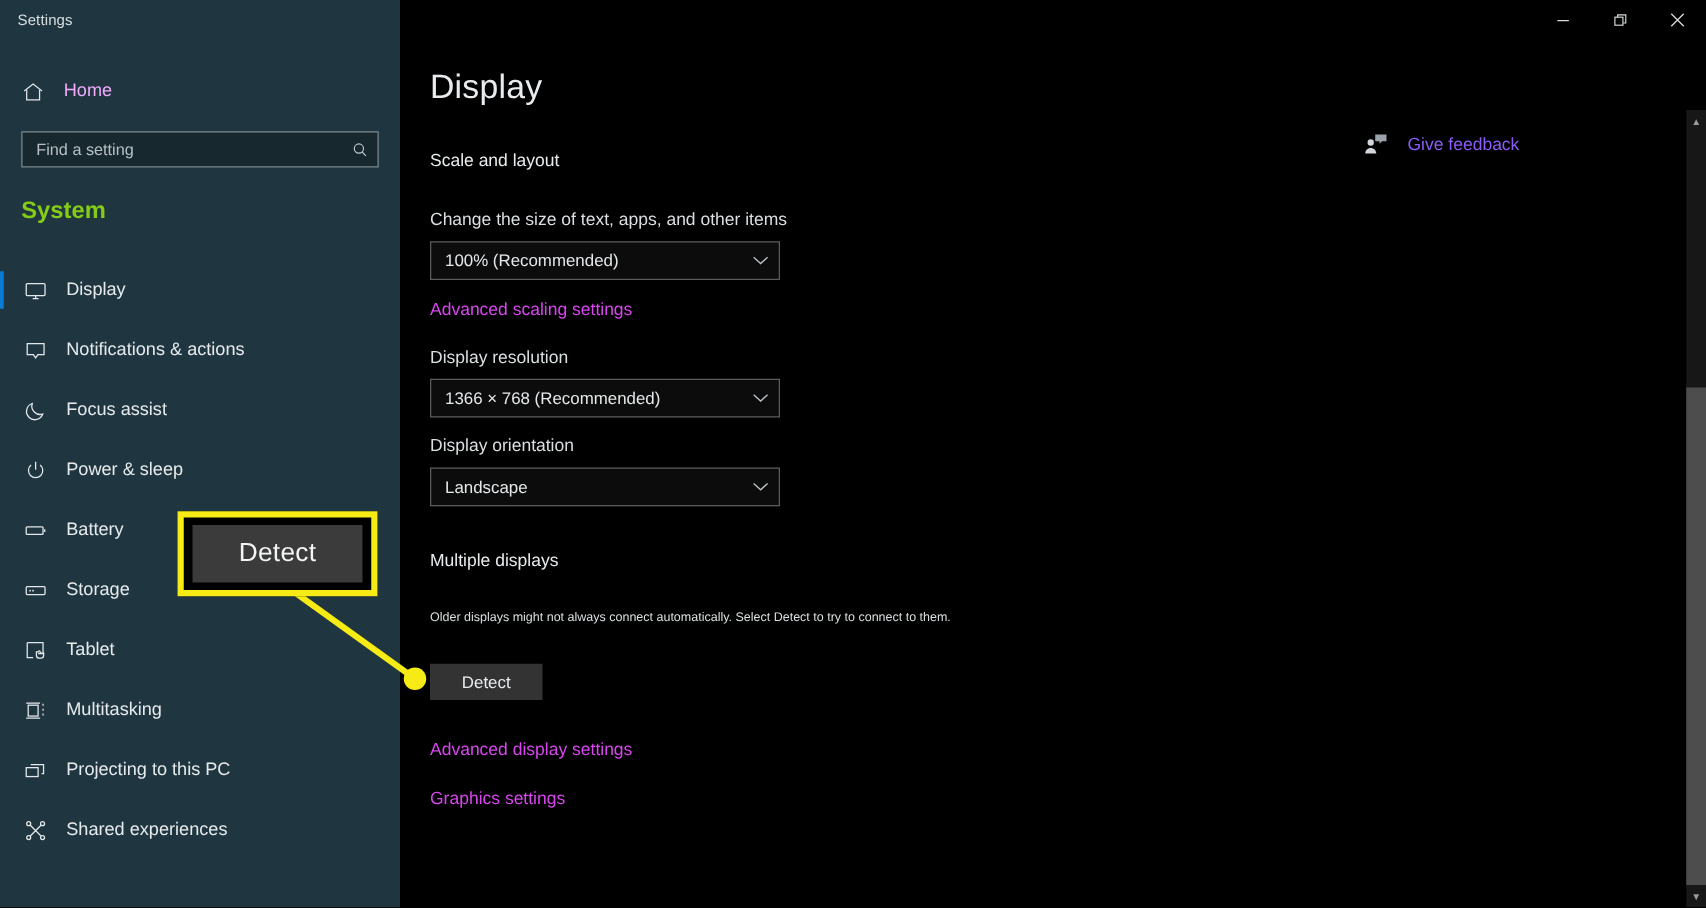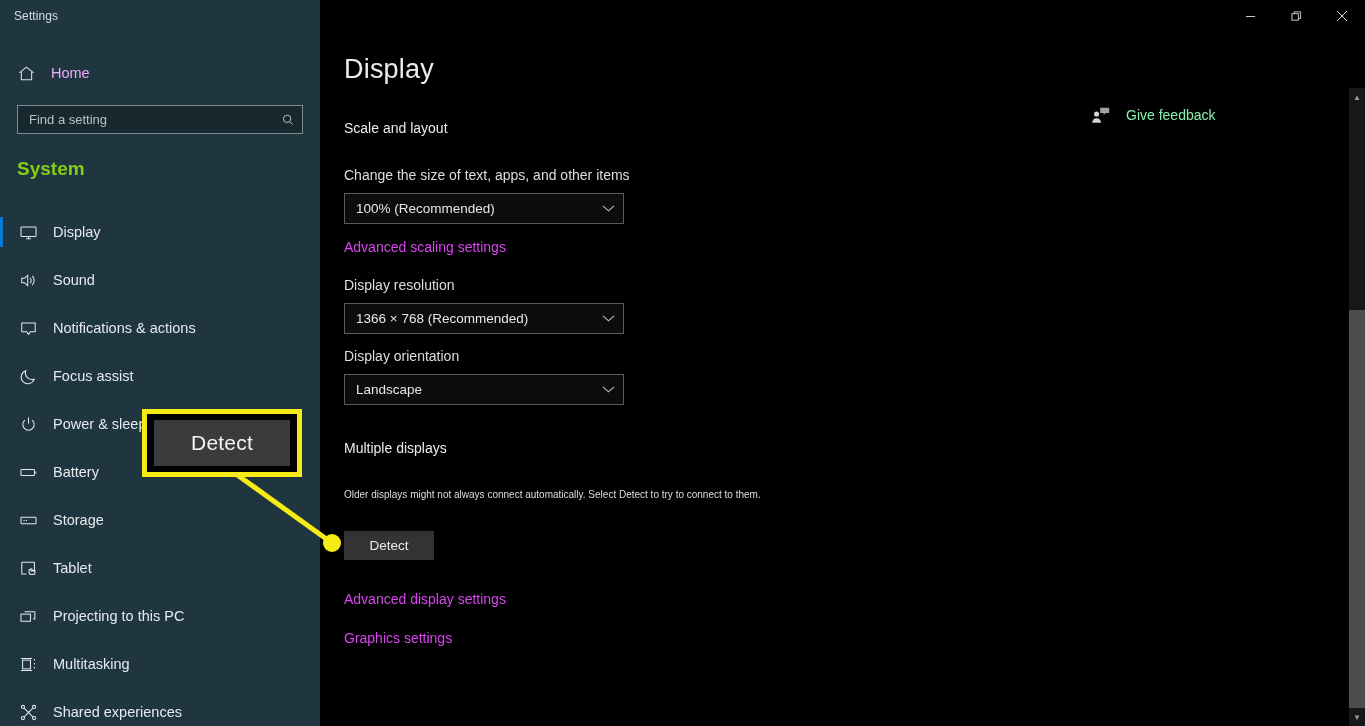--- a/index.html
+++ b/index.html
@@ -139,21 +139,21 @@
   #feedback-link {
     position: absolute;
     left: 770px; top: 104px;
     display: flex; align-items: center;
     cursor: default;
   }
   #feedback-link .fb-ico { width: 22px; height: 22px; display:flex; align-items:center; justify-content:center;}
   #feedback-link .fb-lbl {
     margin-left: 14px;
     font-size: 14px;
-    color: #86efac;
+    color: #8b5cf6;
   }
 
   .section-head {
     position: absolute;
     left: 24px;
     font-size: 14px;
     font-weight: 300;
     color: #e9ecee;
   }
   .field-label {
@@ -294,30 +294,20 @@
       <div class="nav-item selected">
         <span class="nav-ico">
           <svg width="19" height="19" viewBox="0 0 24 24" fill="none" stroke="#e3e8ea" stroke-width="1.3">
             <rect x="2.5" y="5" width="19" height="12" rx="1"></rect>
               <path d="M9 20h6M12 17v3"></path>
           </svg>
         </span>
         <span class="nav-lbl">Display</span>
       </div>
 
-      <div class="nav-item">
-        <span class="nav-ico">
-          <svg width="19" height="19" viewBox="0 0 24 24" fill="none" stroke="#e3e8ea" stroke-width="1.3">
-            <path d="M3.5 9.2h3.2L11 5.6v12.8L6.7 14.8H3.5z"></path>
-            <path d="M14 8.6a4.8 4.8 0 0 1 0 6.8"></path>
-              <path d="M16.7 6.2a8.2 8.2 0 0 1 0 11.6"></path>
-          </svg>
-        </span>
-        <span class="nav-lbl">Sound</span>
-      </div>
 
       <div class="nav-item">
         <span class="nav-ico">
           <svg width="19" height="19" viewBox="0 0 24 24" fill="none" stroke="#e3e8ea" stroke-width="1.3">
             <path d="M3.5 5h17v11h-6.2L12 19.4 9.7 16H3.5z"></path>
           </svg>
         </span>
         <span class="nav-lbl">Notifications &amp; actions</span>
       </div>
 
@@ -368,36 +358,36 @@
               <path d="M3.5 4v15h6"></path>
             <path d="M12.8 13.2v3.4c0 1.8 1.3 3 3 3h1.6c1.6 0 2.7-1.1 2.7-2.7v-2.3h-3.5v-1.4a1 1 0 0 0-2 0z"></path>
           </svg>
         </span>
         <span class="nav-lbl">Tablet</span>
       </div>
 
       <div class="nav-item">
         <span class="nav-ico">
           <svg width="19" height="19" viewBox="0 0 24 24" fill="none" stroke="#e3e8ea" stroke-width="1.3">
-            <rect x="2.5" y="9" width="12" height="9"></rect>
-            <path d="M7 6h13v9h-2"></path>
-          </svg>
-        </span>
-        <span class="nav-lbl">Projecting to this PC</span>
-      </div>
-
-      <div class="nav-item">
-        <span class="nav-ico">
-          <svg width="19" height="19" viewBox="0 0 24 24" fill="none" stroke="#e3e8ea" stroke-width="1.3">
             <rect x="4.5" y="6.5" width="10" height="11"></rect>
             <path d="M2.5 4.5h14M2.5 19.5h14"></path>
             <path d="M19.5 5v2M19.5 10v2M19.5 15v2"></path>
           </svg>
         </span>
         <span class="nav-lbl">Multitasking</span>
+      </div>
+
+      <div class="nav-item">
+        <span class="nav-ico">
+          <svg width="19" height="19" viewBox="0 0 24 24" fill="none" stroke="#e3e8ea" stroke-width="1.3">
+            <rect x="2.5" y="9" width="12" height="9"></rect>
+            <path d="M7 6h13v9h-2"></path>
+          </svg>
+        </span>
+        <span class="nav-lbl">Projecting to this PC</span>
       </div>
 
       <div class="nav-item">
         <span class="nav-ico">
           <svg width="19" height="19" viewBox="0 0 24 24" fill="none" stroke="#e3e8ea" stroke-width="1.3">
             <circle cx="5" cy="5" r="2"></circle>
               <circle cx="19" cy="5" r="2"></circle>
             <circle cx="5" cy="19" r="2"></circle>
               <circle cx="19" cy="19" r="2"></circle>
             <path d="M6.6 6.6 17.4 17.4M17.4 6.6 6.6 17.4"></path>

